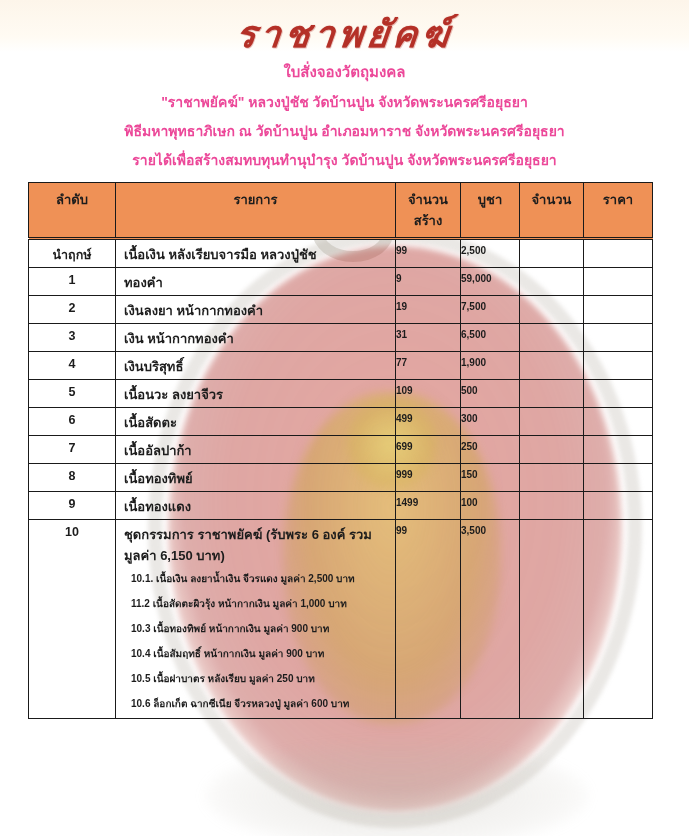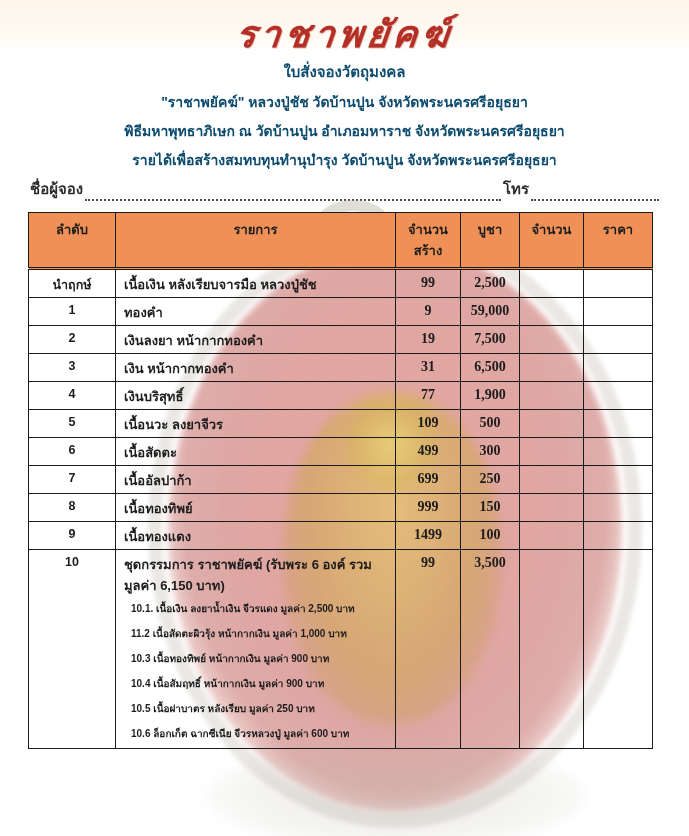--- a/index.html
+++ b/index.html
@@ -30,21 +30,21 @@
     text-align:center;
     font-size:37px;
     font-weight:bold;
     font-style:italic;
     letter-spacing:4px;
     color:var(--title-red);
     transform:skewX(-6deg);
     text-shadow:0 0 1px rgba(180,48,39,.55), 1px 1px 0 rgba(180,48,39,.25);
   }
   
-  .hline{ text-align:center; font-weight:700; color:#0c4a6e; }
+  .hline{ text-align:center; font-weight:700; color:#ec4899; }
   .hline.l1{ font-size:15px; margin-top:8px; }
   .hline.l2{ font-size:14px; margin-top:7px; }
   .hline.l3{ font-size:14px; margin-top:7px; }
   .hline.l4{ font-size:14px; margin-top:7px; }
   .name-row{
     display:flex; align-items:flex-end;
     margin:10px 28px 0 30px;
     font-size:15px; font-weight:700; color:#2e2e2e;
     height:20px;
   }
@@ -118,21 +118,21 @@
     background:var(--accent);
     font-size:13px; font-weight:700;
     text-align:center;
     padding:6px 10px;
     border-bottom:3px double var(--border);
   }
   tr.simple{ height:27px; }
   tr.thick-bottom td{ border-bottom:3px double var(--border); }
   td.no-cell{ text-align:center; font-size:12.5px; font-weight:700; padding-top:5px; }
   td.item-cell{ padding:4px 4px 2px 8px; font-size:13px; font-weight:600; }
-  td.num-cell{ text-align:center; font-size:14px; font-weight:700; padding-top:5px;font-family:Liberation Serif, serif; }
+  td.num-cell{ text-align:left; font-size:10px; font-weight:700; padding-top:5px; }
   .sub-line{
     font-size:10px; font-weight:600;
     padding:3px 0 2px 7px; line-height:20px;
   }
 </style>
 </head>
 <body>
 
 <div class="page">
 
@@ -147,26 +147,20 @@
 
   <div class="banner">
     <div class="title">ราชาพยัคฆ์</div>
   </div>
 
   <div class="hline l1">ใบสั่งจองวัตถุมงคล</div>
   <div class="hline l2">"ราชาพยัคฆ์" หลวงปู่ชัช วัดบ้านปูน จังหวัดพระนครศรีอยุธยา</div>
   <div class="hline l3">พิธีมหาพุทธาภิเษก ณ วัดบ้านปูน อำเภอมหาราช จังหวัดพระนครศรีอยุธยา</div>
   <div class="hline l4">รายได้เพื่อสร้างสมทบทุนทำนุบำรุง วัดบ้านปูน จังหวัดพระนครศรีอยุธยา</div>
 
-  <div class="name-row">
-    <span>ชื่อผู้จอง</span>
-    <span class="dotted"></span>
-    <span>โทร</span>
-    <span class="dotted short"></span>
-  </div>
 
   <table class="order">
     <colgroup>
       <col class="c-no">
         <col class="c-item">
         <col class="c-made">
       <col class="c-price">
         <col class="c-qty">
         <col class="c-cost">
     </colgroup>

